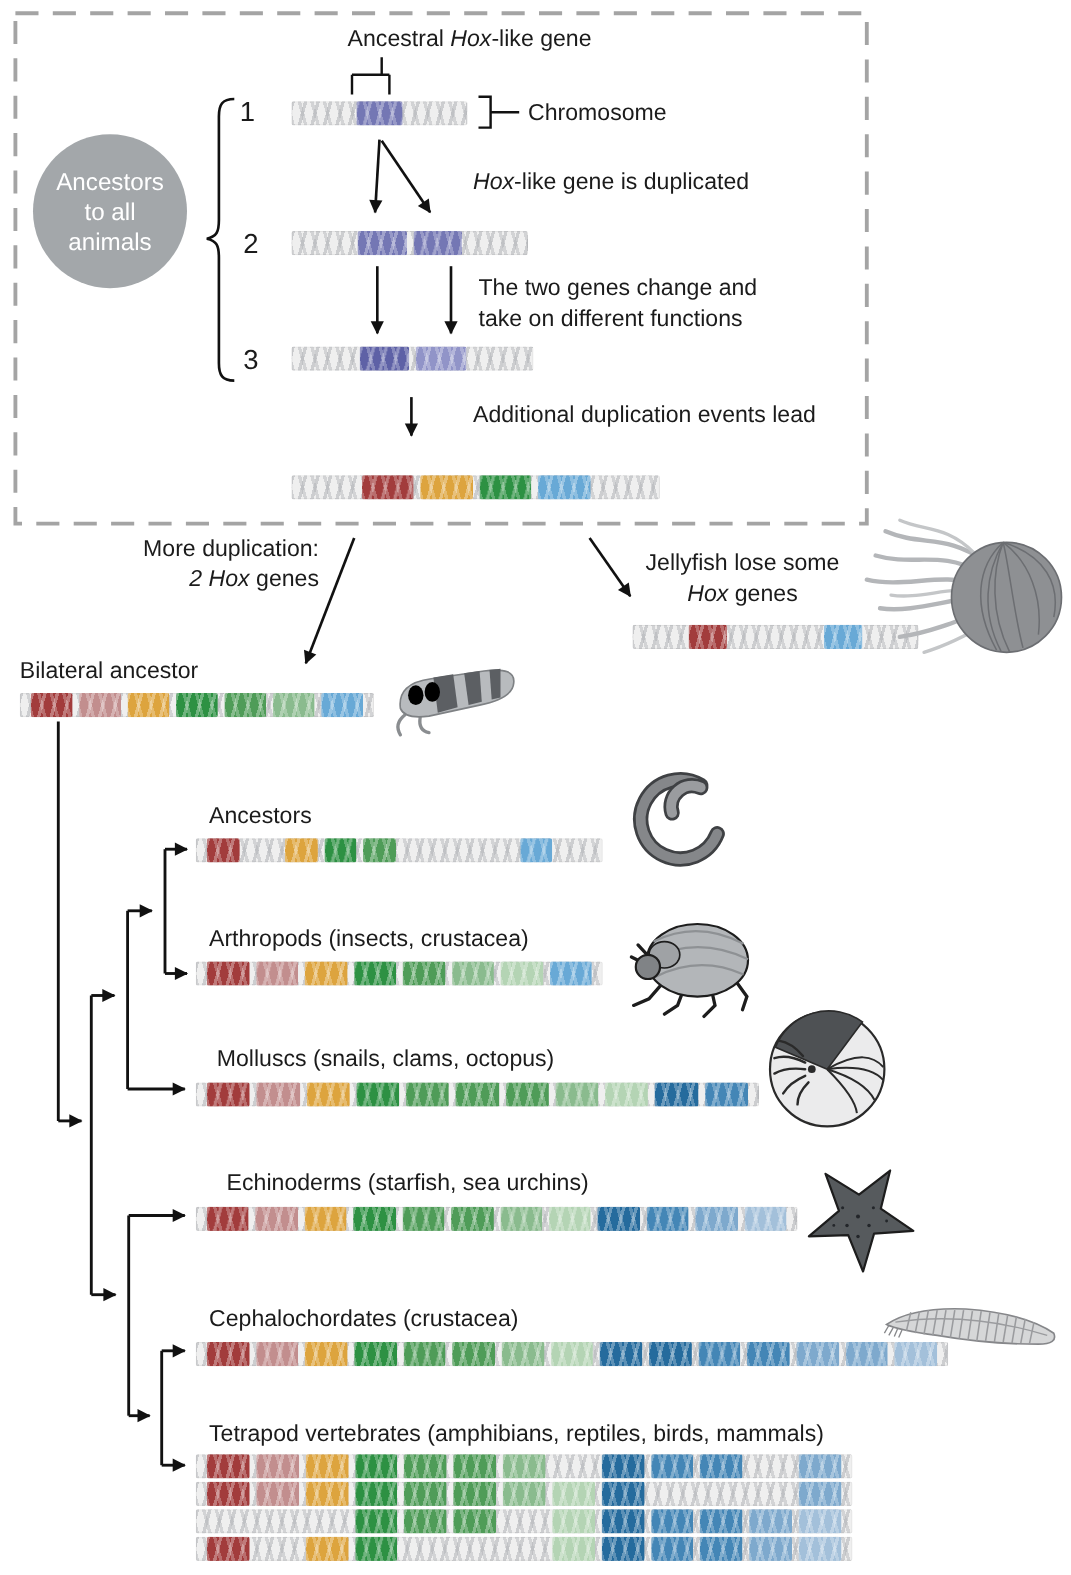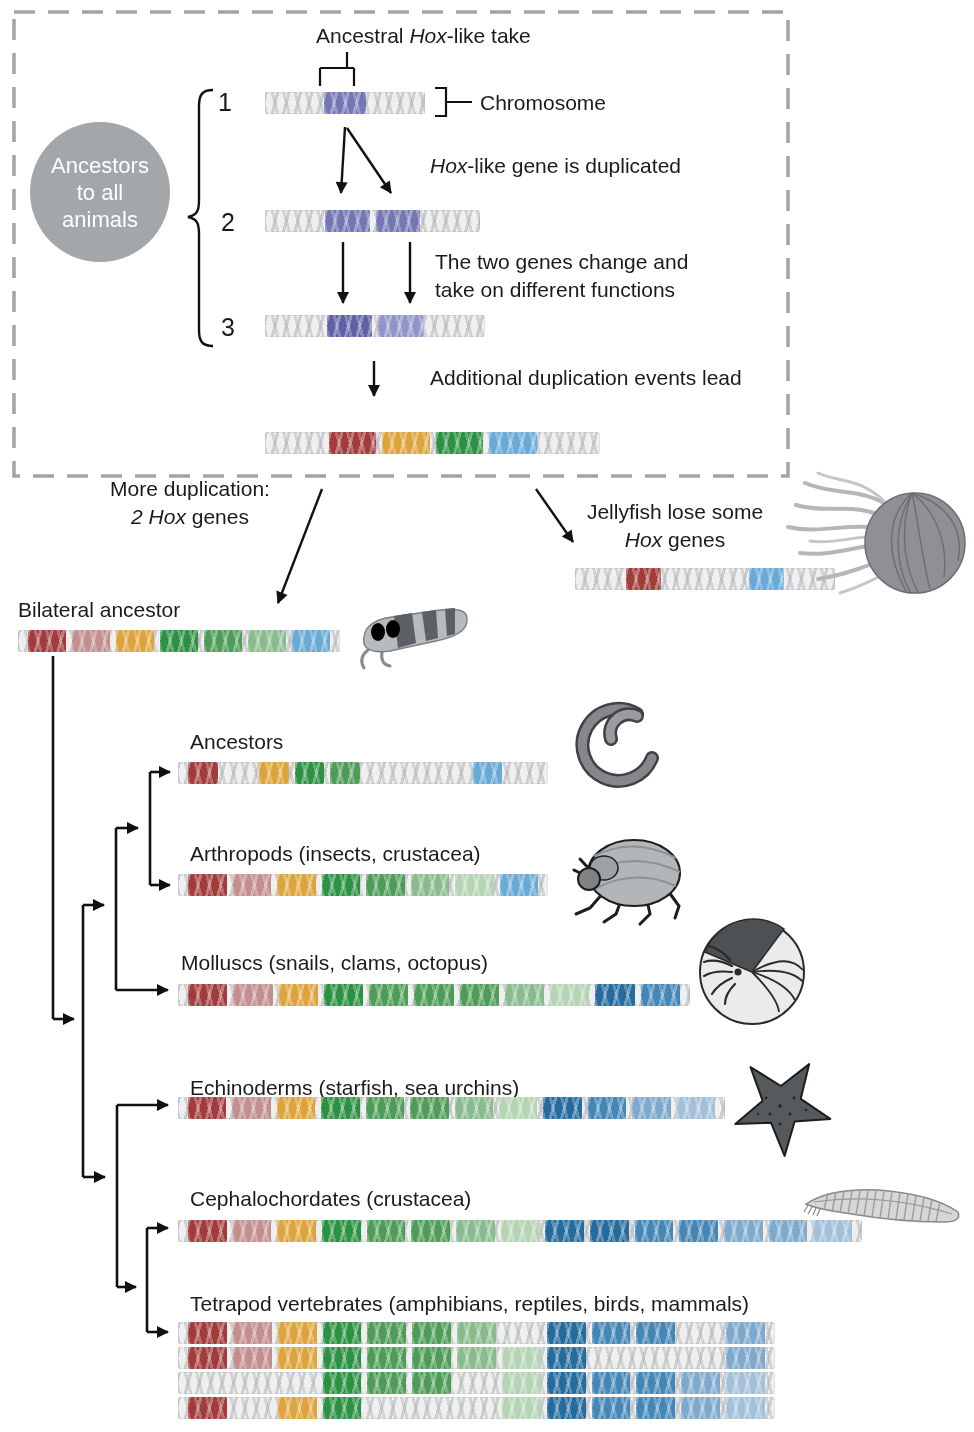--- a/index.html
+++ b/index.html
@@ -66,21 +66,21 @@
     <line x1="150" y1="772" x2="170" y2="772" stroke="#111" stroke-width="2.6" marker-end="url(#ah)"></line>
     <line x1="150" y1="885" x2="170" y2="885" stroke="#111" stroke-width="2.6" marker-end="url(#ah)"></line>
     <line x1="117" y1="1105" x2="117" y2="1287" stroke="#111" stroke-width="2.6"></line>
     <line x1="117" y1="1105" x2="168" y2="1105" stroke="#111" stroke-width="2.6" marker-end="url(#ah)"></line>
     <line x1="117" y1="1287" x2="136" y2="1287" stroke="#111" stroke-width="2.6" marker-end="url(#ah)"></line>
     <line x1="147" y1="1228" x2="147" y2="1332" stroke="#111" stroke-width="2.6"></line>
     <line x1="147" y1="1228" x2="168" y2="1228" stroke="#111" stroke-width="2.6" marker-end="url(#ah)"></line>
     <line x1="147" y1="1332" x2="168" y2="1332" stroke="#111" stroke-width="2.6" marker-end="url(#ah)"></line>
   </svg>
 
-  <div class="t" style="left:316px;top:22px;"><span>Ancestral </span><i>Hox</i><span>-like take</span></div>
+  <div class="t" style="left:316px;top:22px;"><span>Ancestral </span><i>Hox</i><span>-like gene</span></div>
 
   <div class="circle">
     <div>Ancestors</div>
     <div>to all</div>
     <div>animals</div>
   </div>
 
   <div class="num" style="left:212px;top:88px;">1</div>
   <div class="num" style="left:215px;top:208px;">2</div>
   <div class="num" style="left:215px;top:313px;">3</div>
@@ -119,21 +119,21 @@
 
   <div class="chrom" style="left:265px;top:432px;width:335px;">
       <div class="c e"></div>
       <div class="c" style="background-color: rgb(162, 60, 60);"></div>
       <div class="c" style="background-color: rgb(221, 164, 62);"></div>
       <div class="c" style="background-color: rgb(45, 145, 67);"></div>
       <div class="c" style="background-color: rgb(104, 169, 214);"></div>
       <div class="c e"></div>
     </div>
 
-  <div class="t" style="left:90px;top:475px;width:200px;text-align:center;">
+  <div class="t" style="left:90px;top:485px;width:200px;text-align:right;">
     <div>More duplication:</div>
     <div><i>2 Hox</i><span> genes</span></div>
   </div>
 
   <div class="t" style="left:575px;top:498px;width:200px;text-align:center;">
     <div>Jellyfish lose some</div>
     <div><i>Hox</i><span> genes</span></div>
   </div>
 
   <div class="chrom" style="left:575px;top:568px;width:260px;">
@@ -175,36 +175,36 @@
       <div class="c" style="background-color: rgb(162, 60, 60);"></div>
       <div class="c" style="background-color: rgb(194, 142, 142);"></div>
       <div class="c" style="background-color: rgb(221, 164, 62);"></div>
       <div class="c" style="background-color: rgb(45, 145, 67);"></div>
       <div class="c" style="background-color: rgb(79, 156, 88);"></div>
       <div class="c" style="background-color: rgb(138, 187, 142);"></div>
       <div class="c" style="background-color: rgb(180, 212, 180);"></div>
       <div class="c" style="background-color: rgb(104, 169, 214);"></div>
     </div>
 
-  <div class="t" style="left:181px;top:949px;">Molluscs (snails, clams, octopus)</div>
+  <div class="t" style="left:197px;top:949px;">Molluscs (snails, clams, octopus)</div>
   <div class="chrom" style="left:178px;top:984px;width:512px;">
       <div class="c" style="background-color: rgb(162, 60, 60);"></div>
       <div class="c" style="background-color: rgb(194, 142, 142);"></div>
       <div class="c" style="background-color: rgb(221, 164, 62);"></div>
       <div class="c" style="background-color: rgb(45, 145, 67);"></div>
       <div class="c" style="background-color: rgb(79, 156, 88);"></div>
       <div class="c" style="background-color: rgb(79, 156, 88);"></div>
       <div class="c" style="background-color: rgb(79, 156, 88);"></div>
       <div class="c" style="background-color: rgb(138, 187, 142);"></div>
       <div class="c" style="background-color: rgb(180, 212, 180);"></div>
       <div class="c" style="background-color: rgb(37, 107, 157);"></div>
       <div class="c" style="background-color: rgb(68, 134, 182);"></div>
     </div>
 
-  <div class="t" style="left:190px;top:1062px;margin-top:12px;">Echinoderms (starfish, sea urchins)</div>
+  <div class="t" style="left:206px;top:1062px;">Echinoderms (starfish, sea urchins)</div>
   <div class="chrom" style="left:178px;top:1097px;width:547px;">
       <div class="c" style="background-color: rgb(162, 60, 60);"></div>
       <div class="c" style="background-color: rgb(194, 142, 142);"></div>
       <div class="c" style="background-color: rgb(221, 164, 62);"></div>
       <div class="c" style="background-color: rgb(45, 145, 67);"></div>
       <div class="c" style="background-color: rgb(79, 156, 88);"></div>
       <div class="c" style="background-color: rgb(79, 156, 88);"></div>
       <div class="c" style="background-color: rgb(138, 187, 142);"></div>
       <div class="c" style="background-color: rgb(180, 212, 180);"></div>
       <div class="c" style="background-color: rgb(37, 107, 157);"></div>

